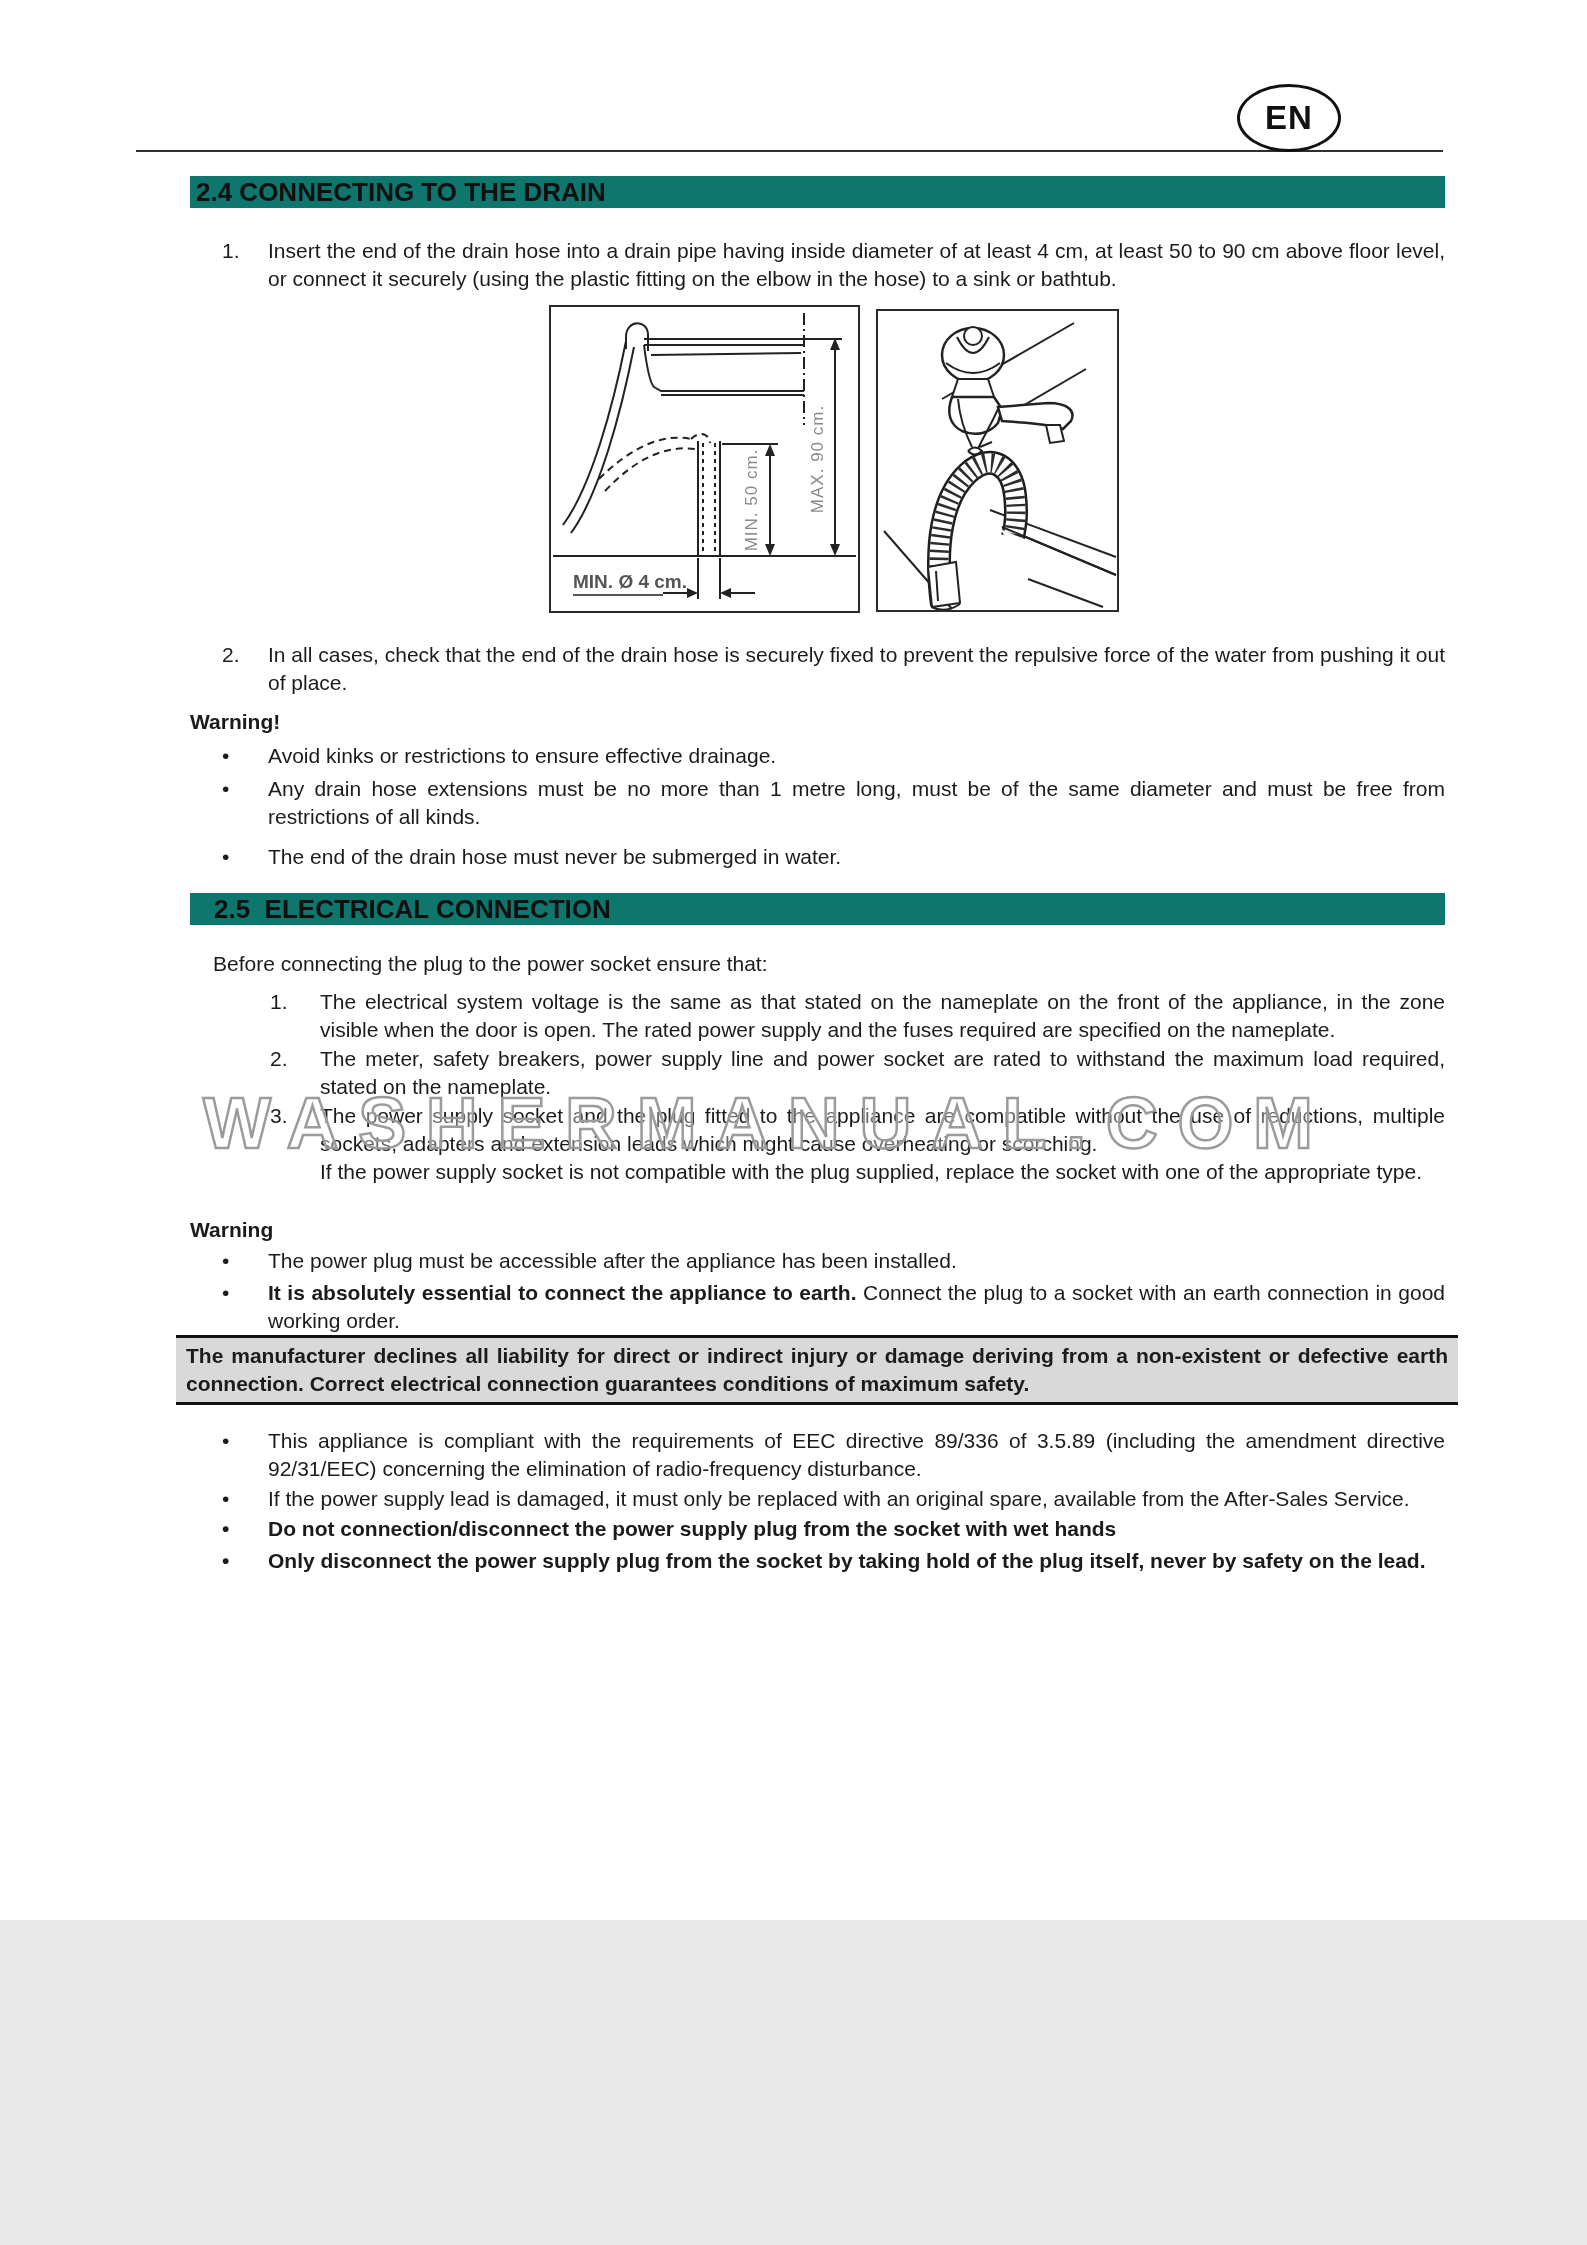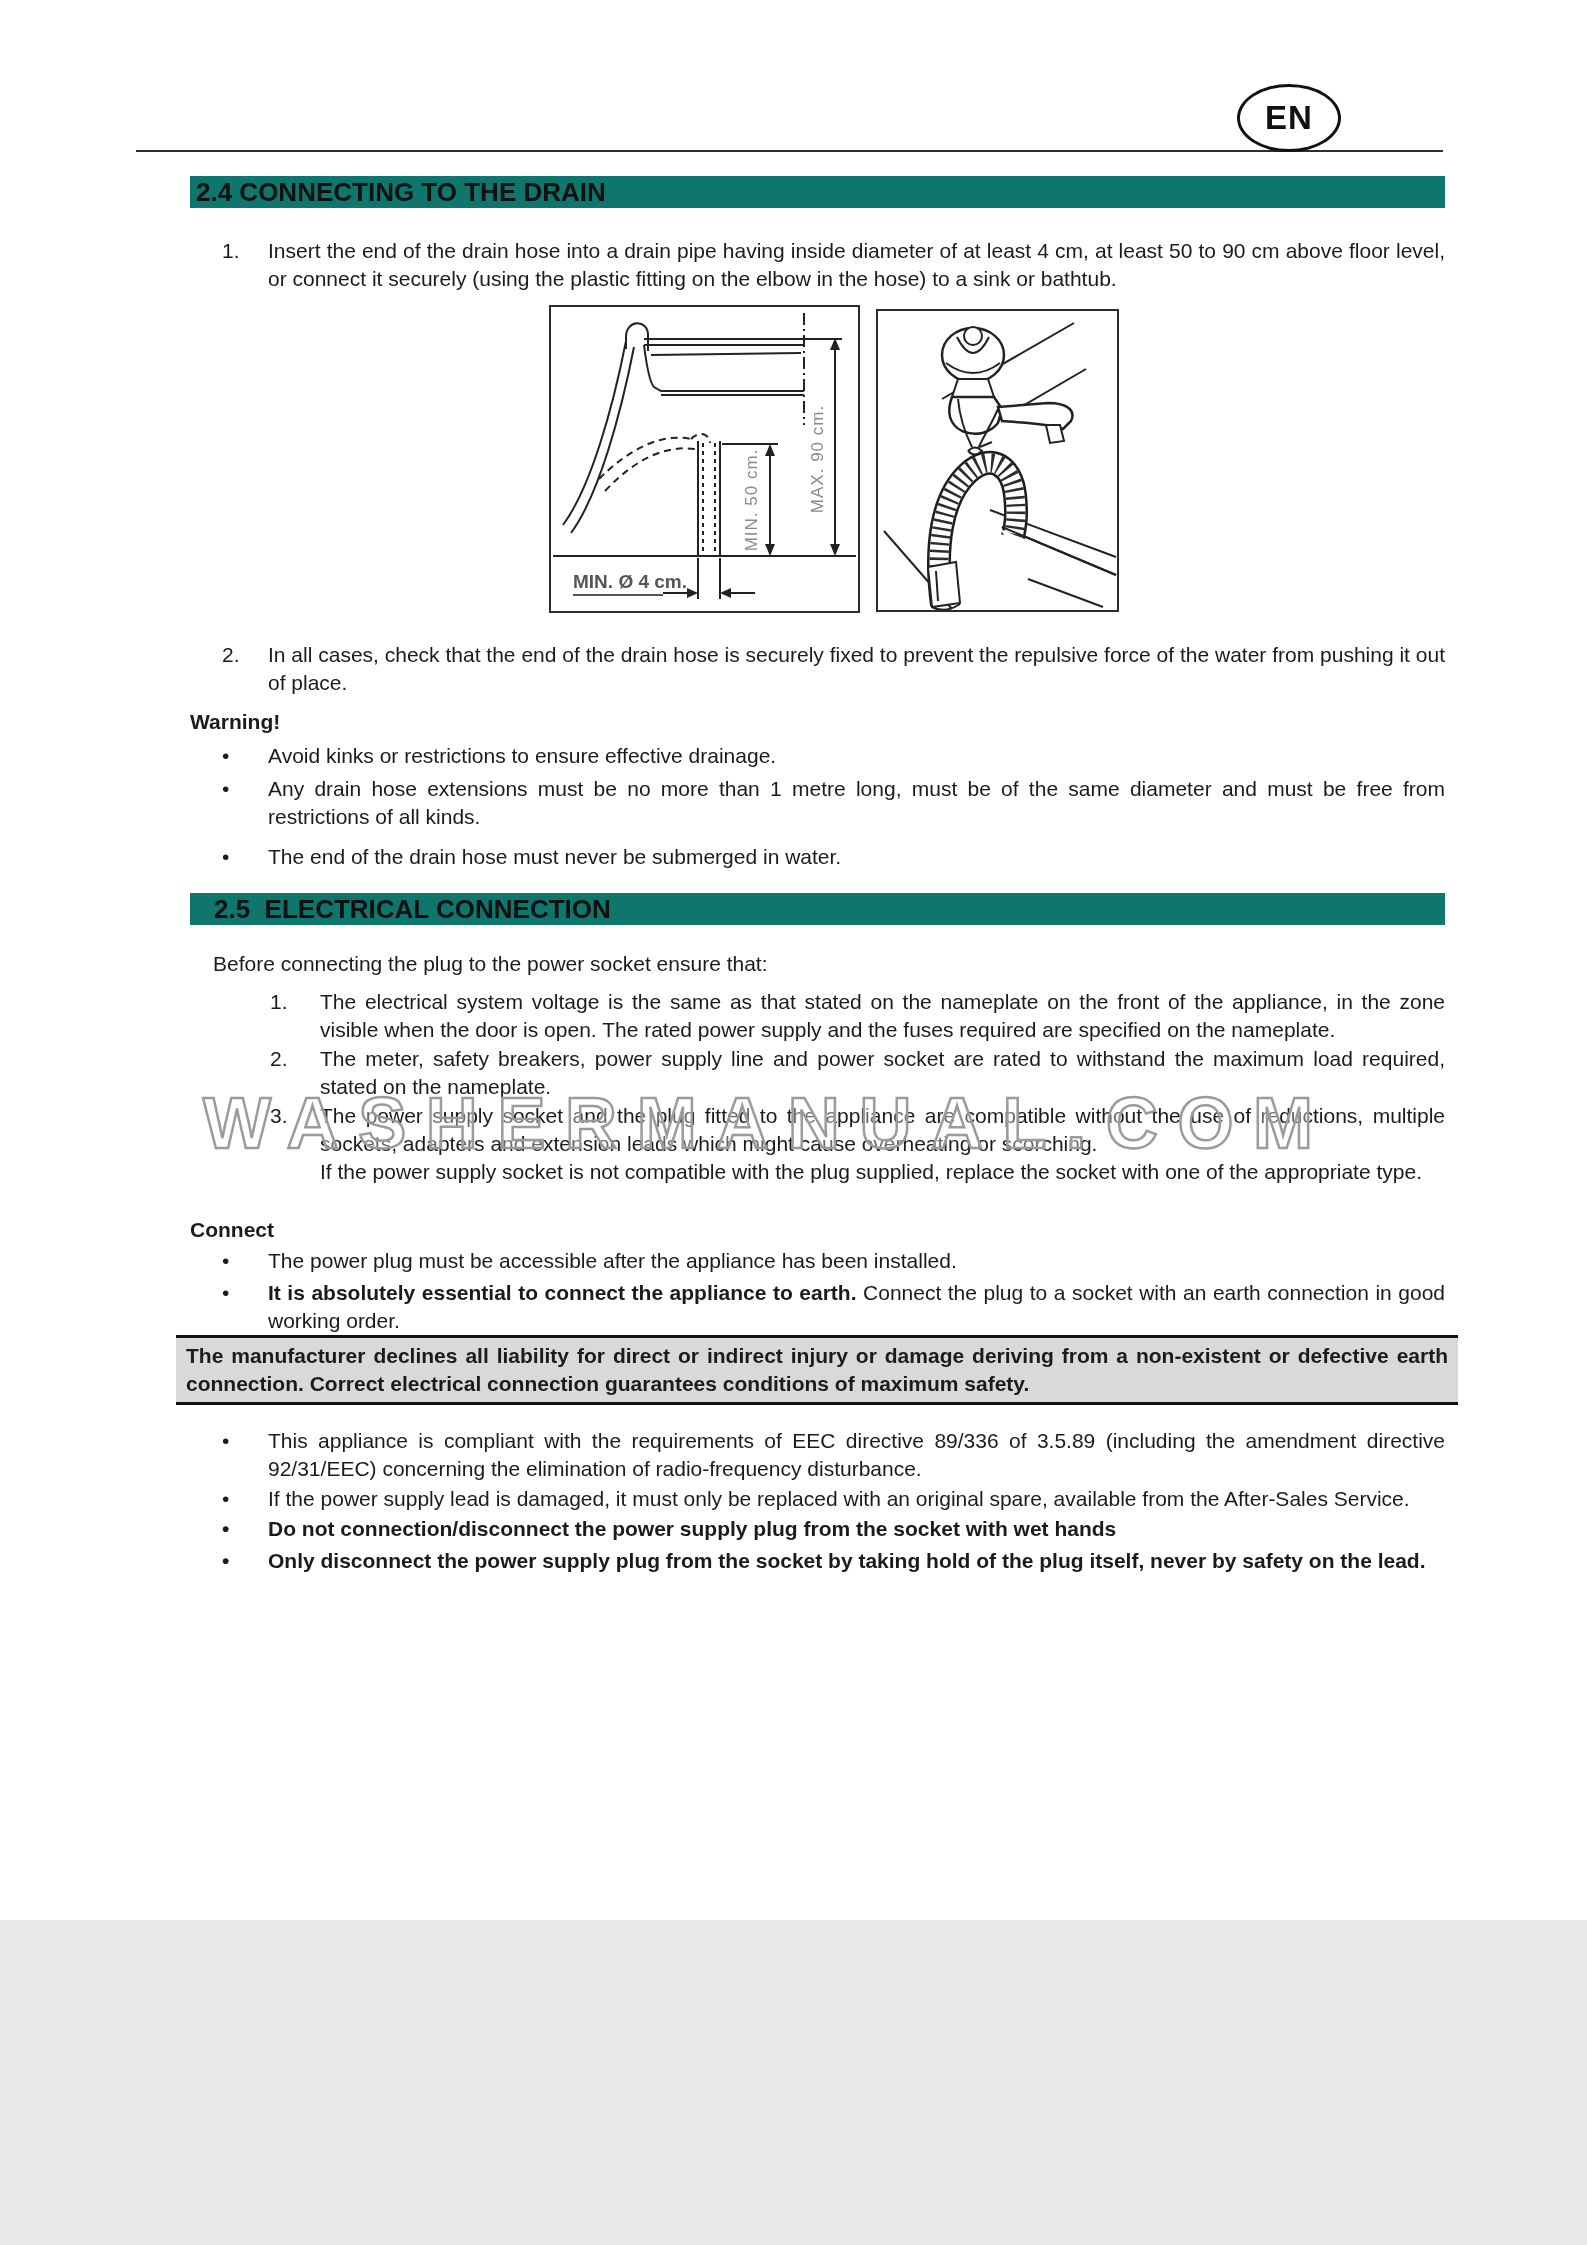--- a/index.html
+++ b/index.html
@@ -183,21 +183,21 @@
     <div class="li2 just" style="margin-bottom:1px">
       <span class="marker">2.</span>
       <span>The meter, safety breakers, power supply line and power socket are rated to withstand the maximum load required, stated on the nameplate.</span>
     </div>
     <div class="li2 just" style="margin-bottom:30px">
       <span class="marker">3.</span>
       <span>The power supply socket and the plug fitted to the appliance are compatible without the use of reductions, multiple sockets, adapters and extension leads which might cause overheating or scorching.</span>
       <div>If the power supply socket is not compatible with the plug supplied, replace the socket with one of the appropriate type.</div>
     </div>
 
-    <div class="warn-title" style="margin-bottom:3px">Connect</div>
+    <div class="warn-title" style="margin-bottom:3px">Warning</div>
 
     <div class="li just" style="margin-bottom:4px">
       <span class="marker">•</span>
       <span>The power plug must be accessible after the appliance has been installed.</span>
     </div>
     <div class="li just" style="margin-bottom:0">
       <span class="marker">•</span>
       <span class="b">It is absolutely essential to connect the appliance to earth.</span>
       <span>Connect the plug to a socket with an earth connection in good working order.</span>
     </div>

